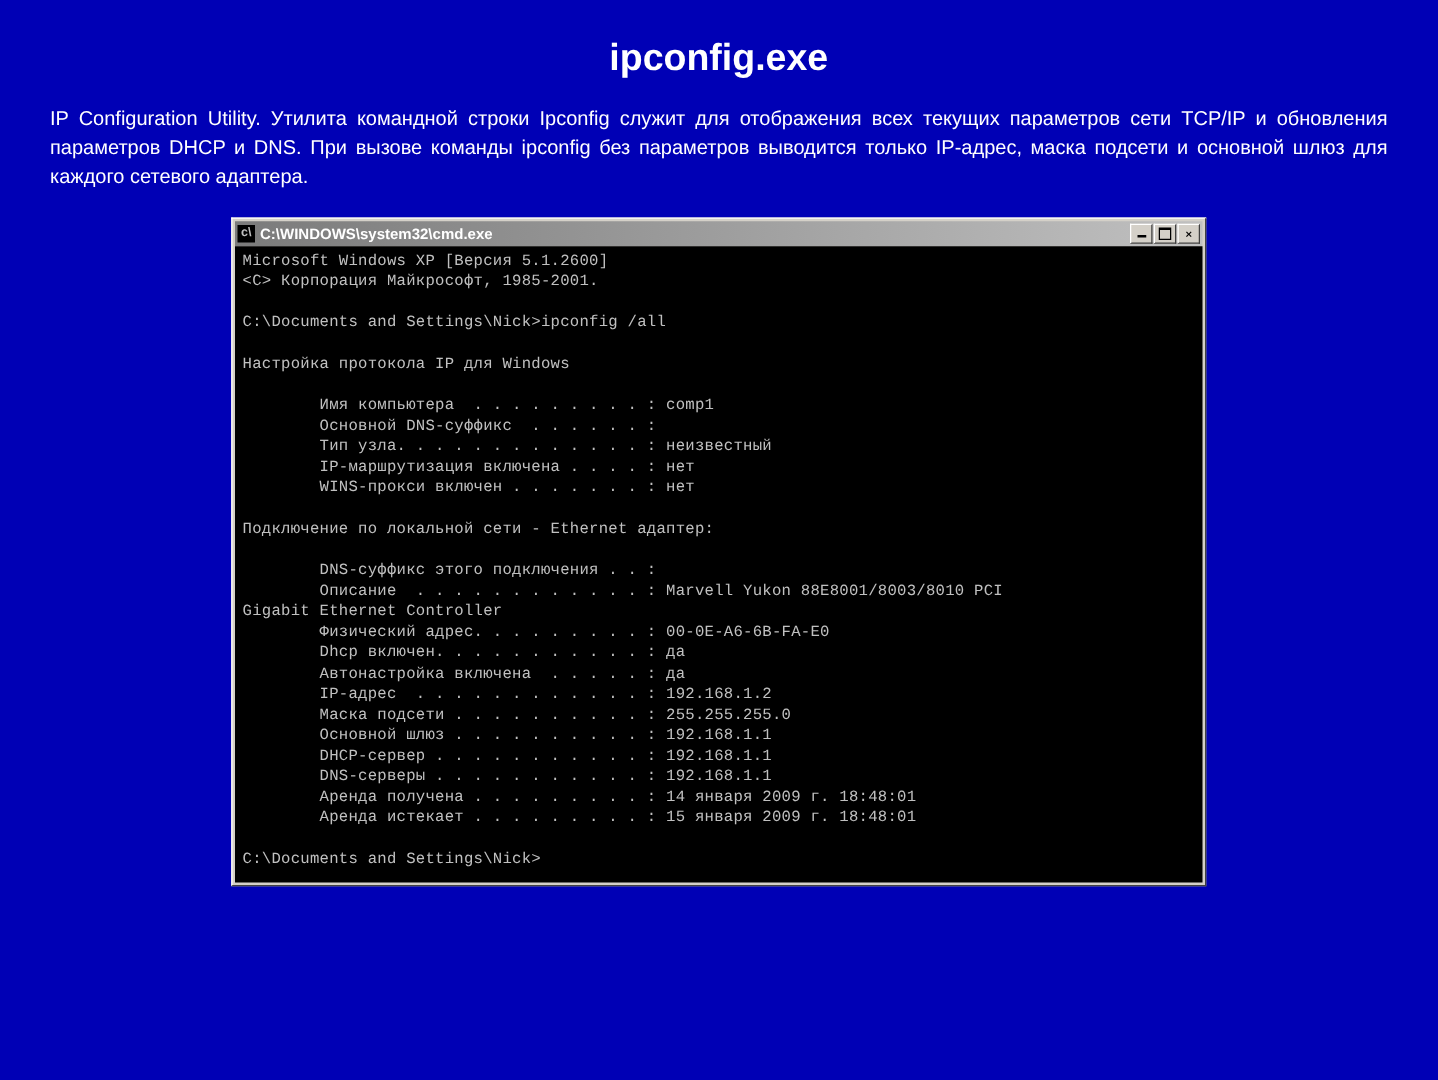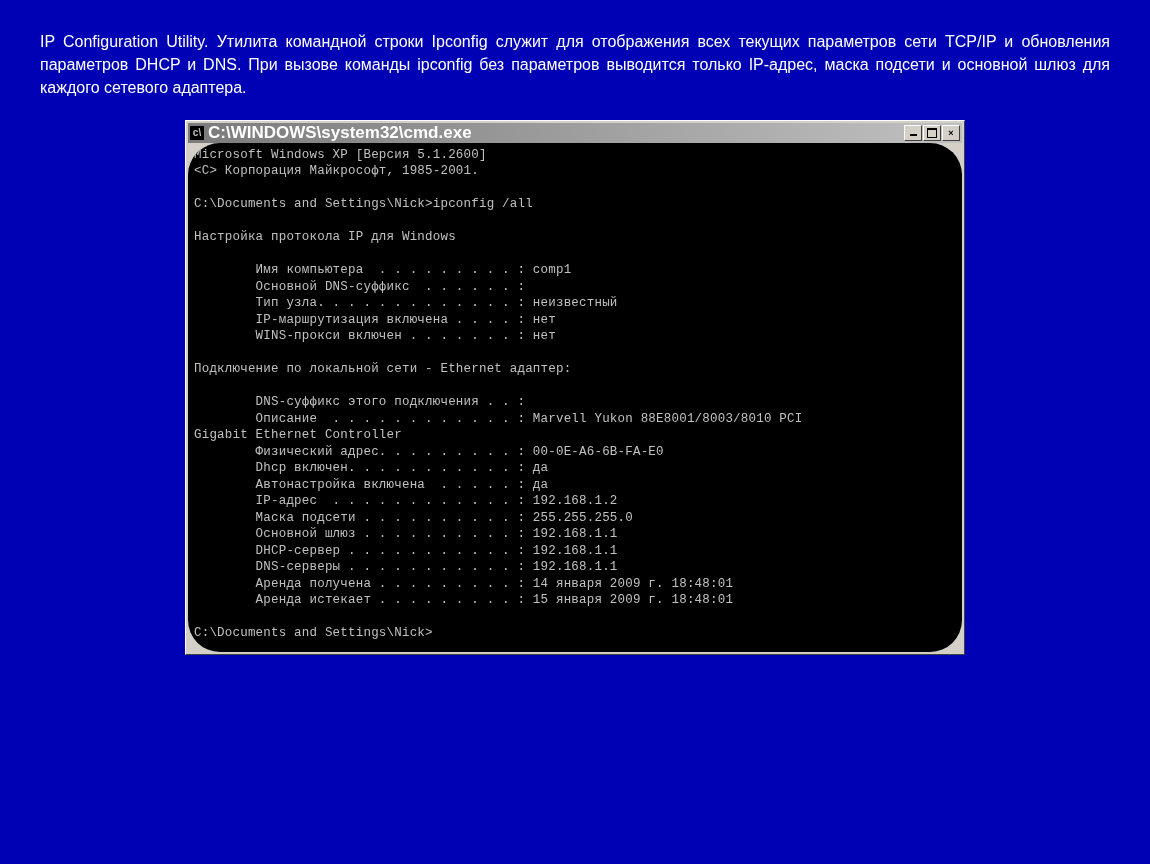--- a/index.html
+++ b/index.html
@@ -46,21 +46,21 @@
   }
   .tb-icon{
     width:14px;height:14px;
     background:#000;
     margin-right:4px;
     display:flex;align-items:center;justify-content:center;
     font-size:10px;color:#c0c0c0;font-weight:bold;
   }
   .tb-title{
     flex:1;
-    font-size:17px;
+    font-size:12px;
     font-weight:bold;
     color:#fff;
     white-space:nowrap;
     overflow:hidden;
   }
   .tb-btns{display:flex;gap:1px}
   .tb-btn{
     width:16px;height:14px;
     background:#d4d0c8;
     border-top:1px solid #fff;
@@ -80,28 +80,28 @@
     background:#000;
     color:#c0c0c0;
     font-family:"Lucida Console","Courier New",monospace;
     font-size:12.5px;
     line-height:1.32;
     padding:4px 6px 10px 6px;
     white-space:pre;
     overflow:hidden;
     letter-spacing:0.2px;
     min-height:470px;
-    border-radius:32px;
   }
 </style>
 </head>
 <body>
 
 <div class="page">
 
+  <h1 class="title">ipconfig.exe</h1>
 
   <p class="desc">IP Configuration Utility. Утилита командной строки Ipconfig служит для отображения всех текущих параметров сети TCP/IP и обновления параметров DHCP и DNS. При вызове команды ipconfig без параметров выводится только IP-адрес, маска подсети и основной шлюз для каждого сетевого адаптера.</p>
 
   <div class="cmd-wrapper">
     <div class="titlebar">
       <div class="tb-icon">c\</div>
       <div class="tb-title">C:\WINDOWS\system32\cmd.exe</div>
       <div class="tb-btns">
         <div class="tb-btn min">
             <span></span>

